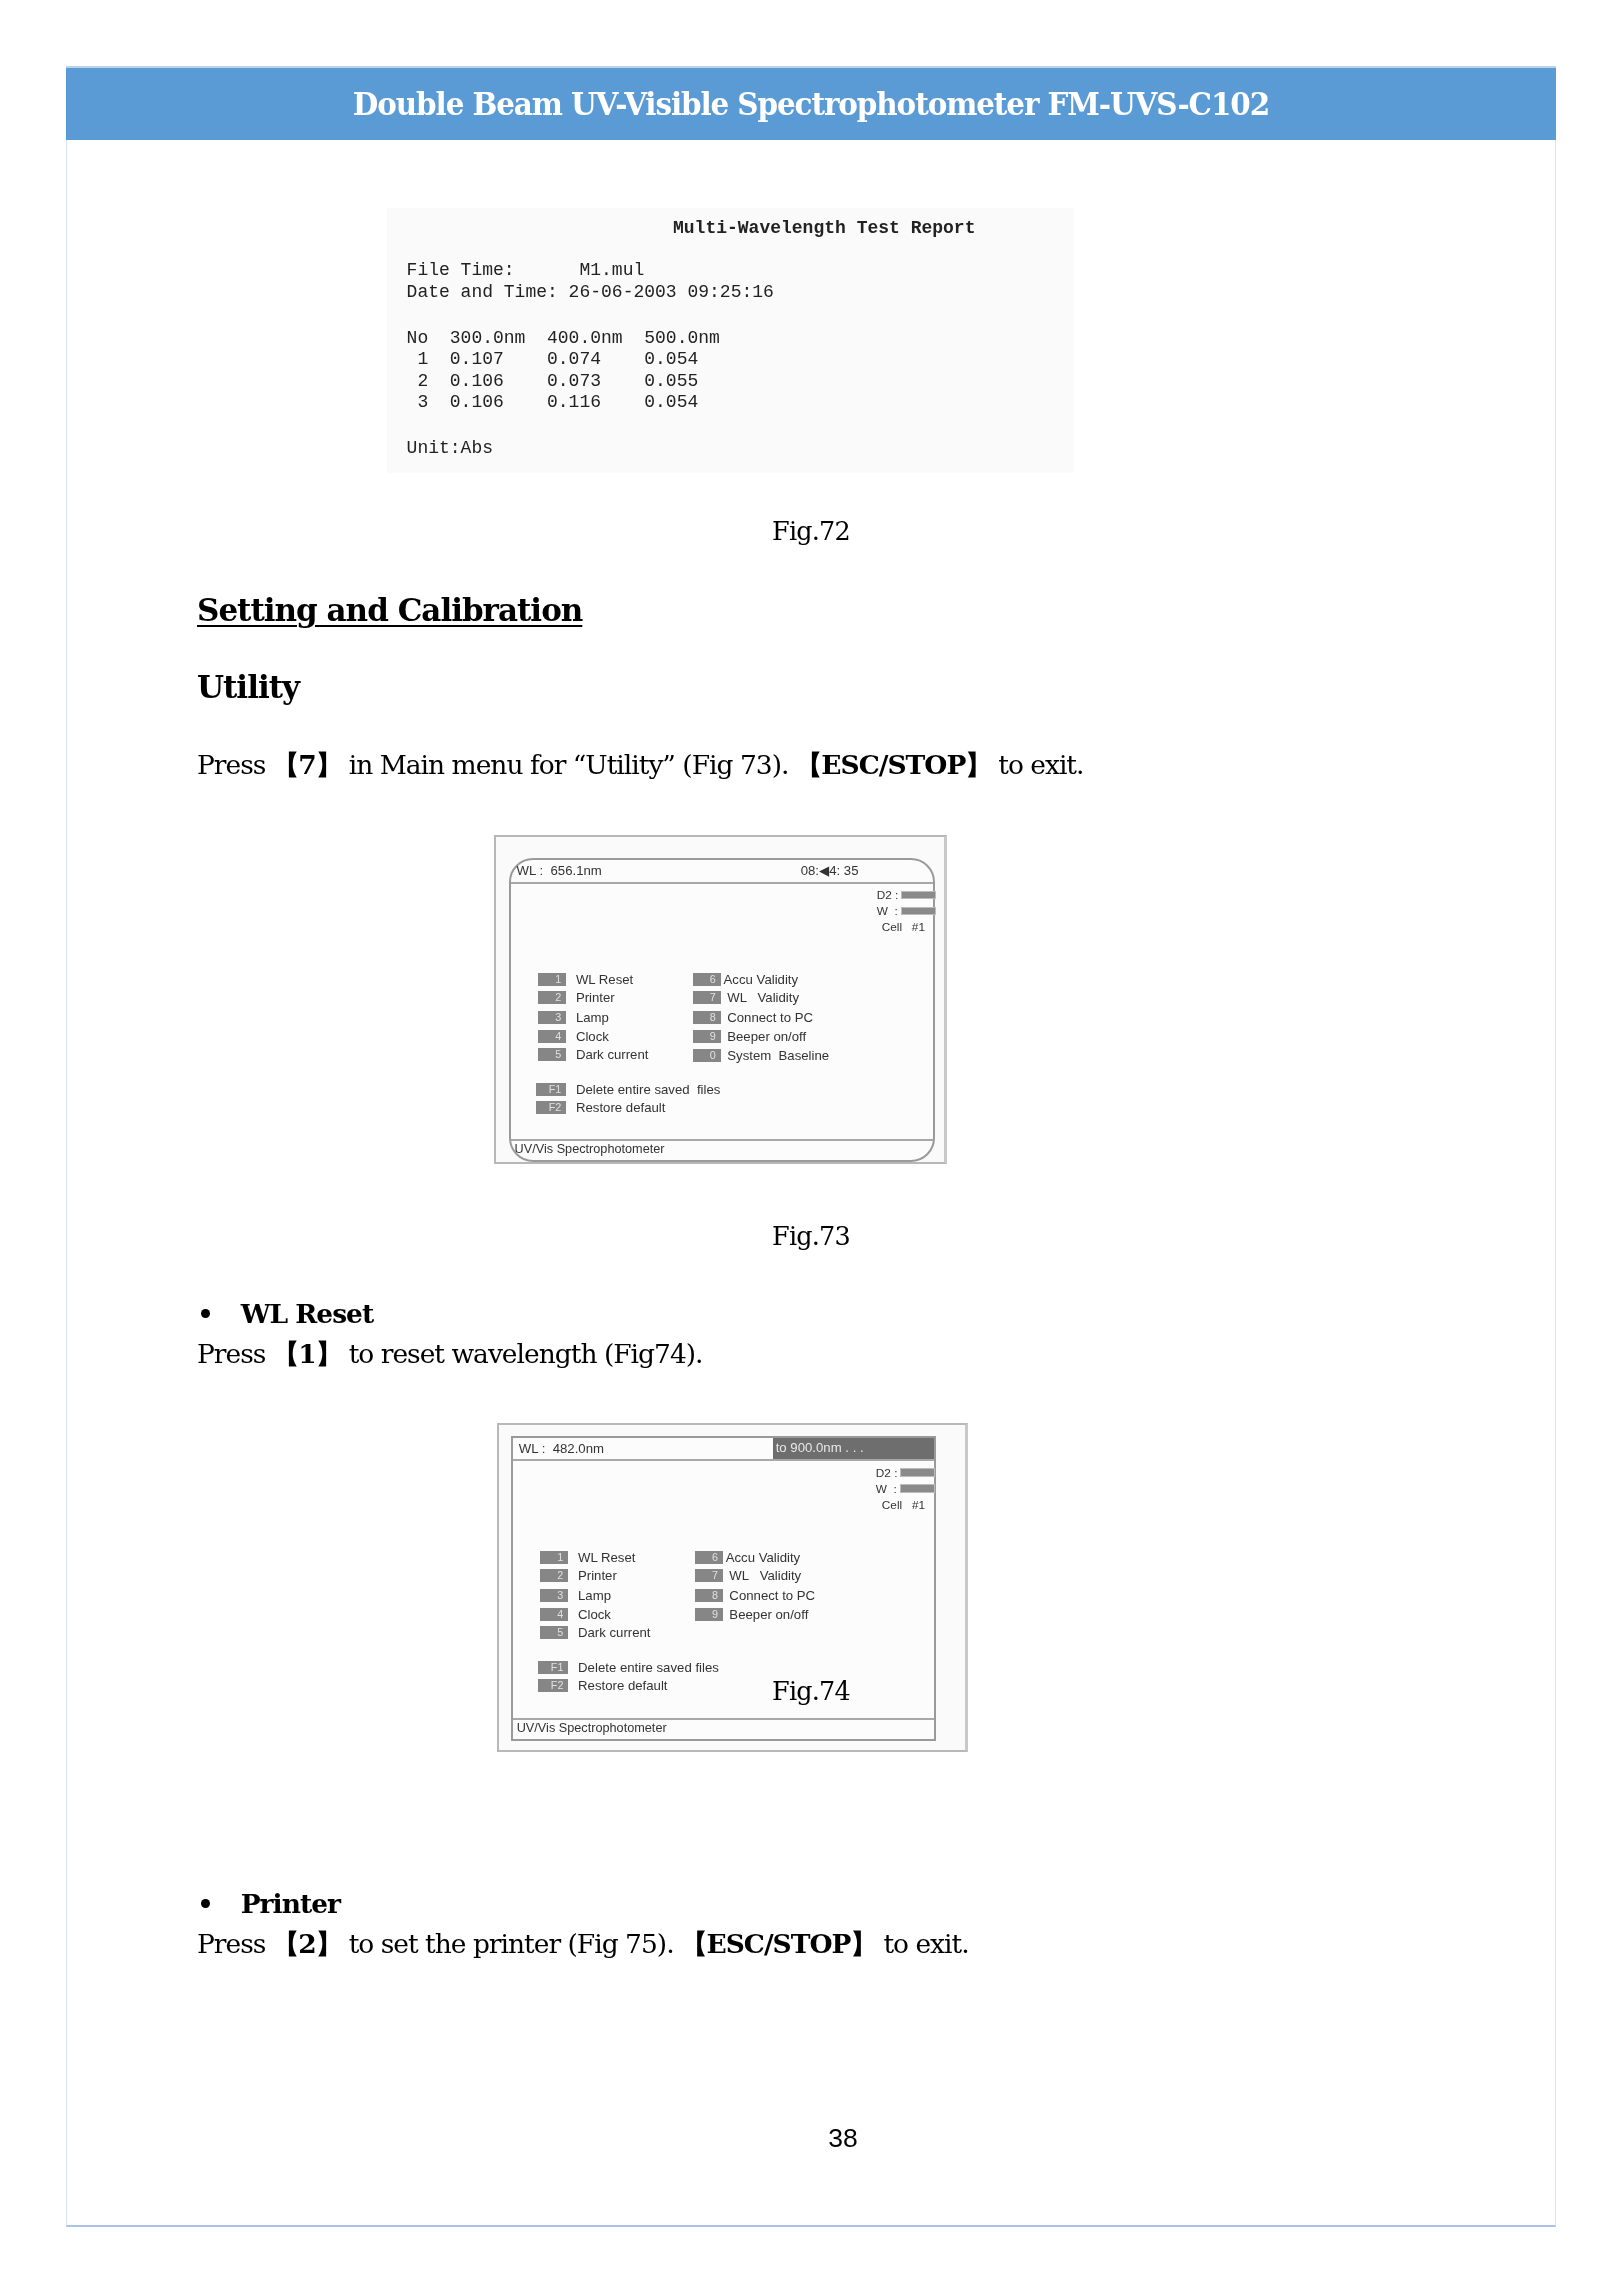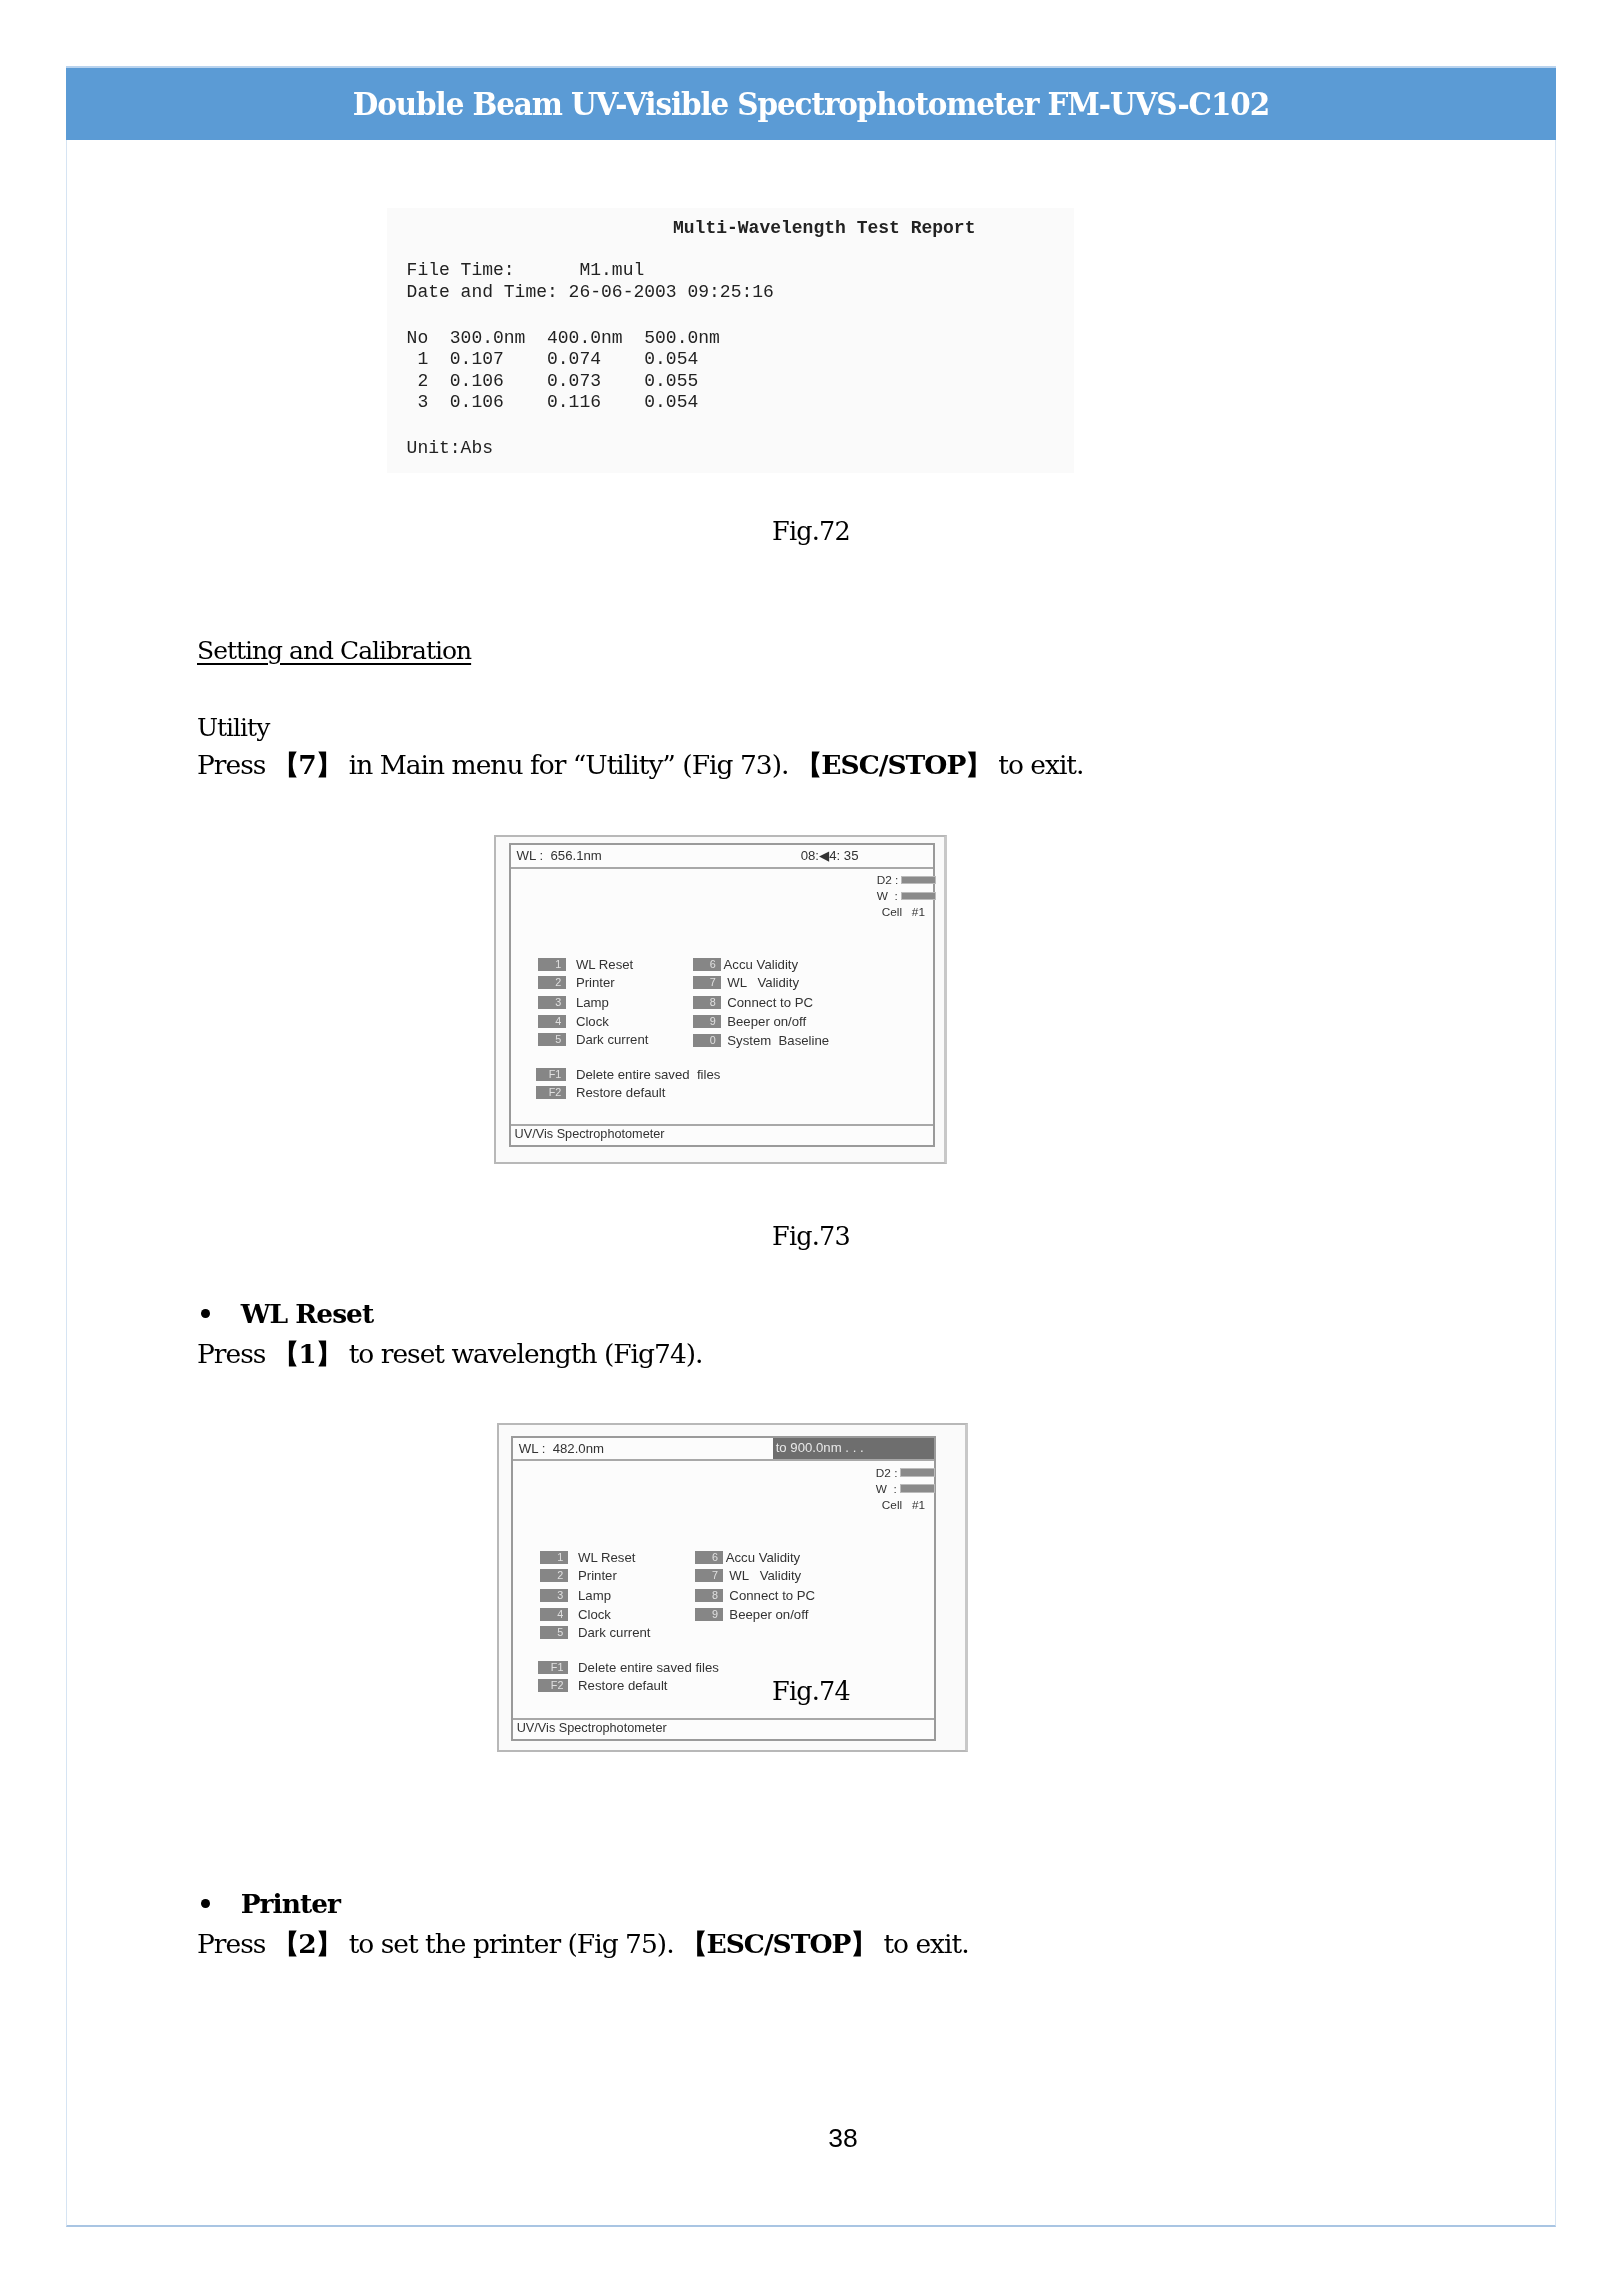--- a/index.html
+++ b/index.html
@@ -18,22 +18,22 @@
   
   .report { position:absolute; left:387px; top:208px; width:687px; height:265px;
             background:#fafafa; font-family:"Liberation Mono", "DejaVu Sans Mono", monospace;
             color:#222; font-size:18px; }
   .report .r-title { position:absolute; left:286px; top:9.8px; white-space:pre;font-weight:bold; }
   .report .r-line  { position:absolute; left:19.6px; white-space:pre; }
 
   .caption { position:absolute; width:1490px; left:66px; text-align:center;
              font-size:25.5px; letter-spacing:-0.8px; }
 
-  .section-heading { position:absolute; left:197px; font-weight:normal; font-size:25px;
-                     letter-spacing:-1px; white-space:nowrap;margin-top:44px; }
+  .section-heading { position:absolute; left:197px; font-weight:bold; font-size:31px;
+                     letter-spacing:-1px; white-space:nowrap; }
   .underline { text-decoration:underline; text-underline-offset:3.9px; text-decoration-thickness:2px; }
 
   .para { position:absolute; left:197px; font-size:26.5px; letter-spacing:-1px; white-space:nowrap; }
   .para b { font-weight:bold; }
 
   .bullet-row { position:absolute; left:197px; font-size:26.5px; font-weight:bold;
                 letter-spacing:-1px; white-space:nowrap; display:flex; align-items:center; }
   .bullet-dot { width:8.8px; height:8.8px; border-radius:50%; background:#000; margin-right:31px; margin-left:3.9px; }
 
   
@@ -83,21 +83,21 @@
 <div class="caption" style="top:516px">Fig.72</div>
 
 <div class="section-heading underline" style="top:592px">Setting and Calibration</div>
 <div class="section-heading" style="top:669px">Utility</div>
 
 <div class="para" style="top:747px">
   <span>Press </span><b>【7】</b><span> in Main menu for “Utility” (Fig 73). </span><b>【ESC/STOP】</b><span> to exit.</span>
 </div>
 
 <div class="screen-frame" style="left:494px; top:835px; width:453px; height:329px;">
-  <div class="screen" style="left:12.7px; top:6px; width:426px; height:304px;">
+  <div class="screen" style="left:12.7px; top:21px; width:426px; height:304px;border-radius:24px;">
     <div class="status-bar">
       <span class="status-wl">WL :  656.1nm</span>
       <span class="status-time" style="left:290px">08:◀4: 35</span>
     </div>
     <div class="lamp-panel">
       <div class="lamp-row" style="left:366px; top:28px"><span>D2 :</span><span class="lamp-bar"></span></div>
       <div class="lamp-row" style="left:366px; top:44px"><span>W  :</span><span class="lamp-bar"></span></div>
       <div class="lamp-row" style="left:371px; top:60px"><span>Cell   #1</span></div>
     </div>
 

